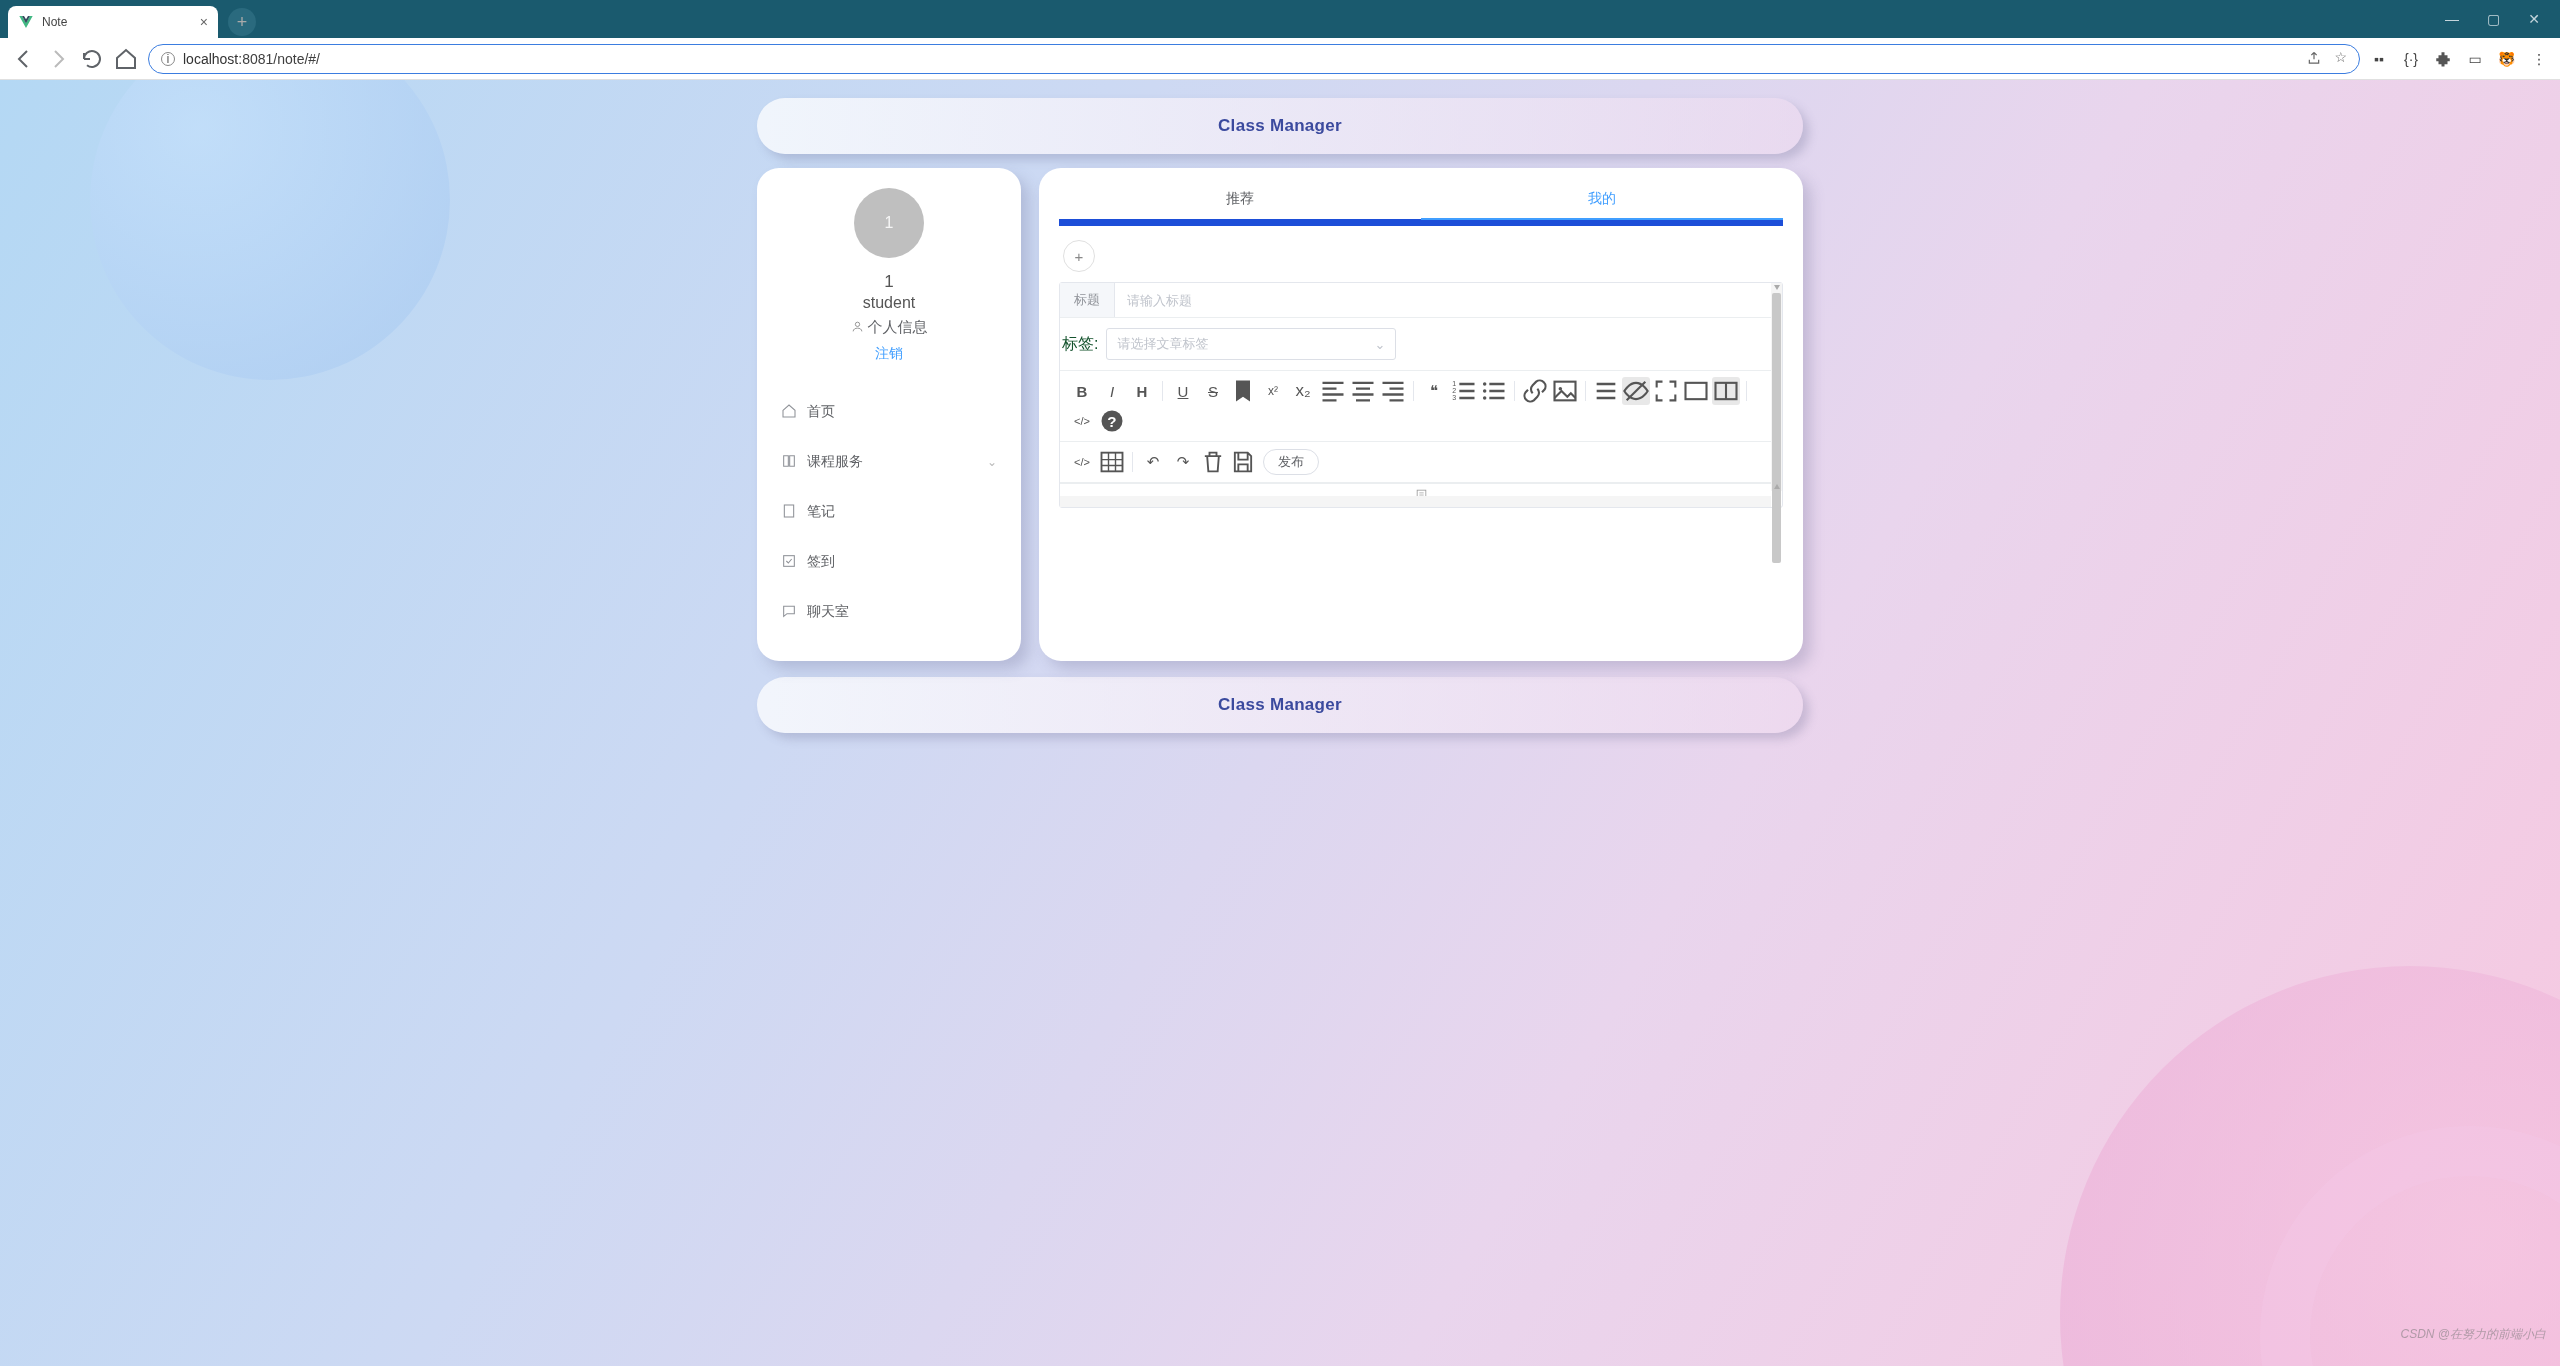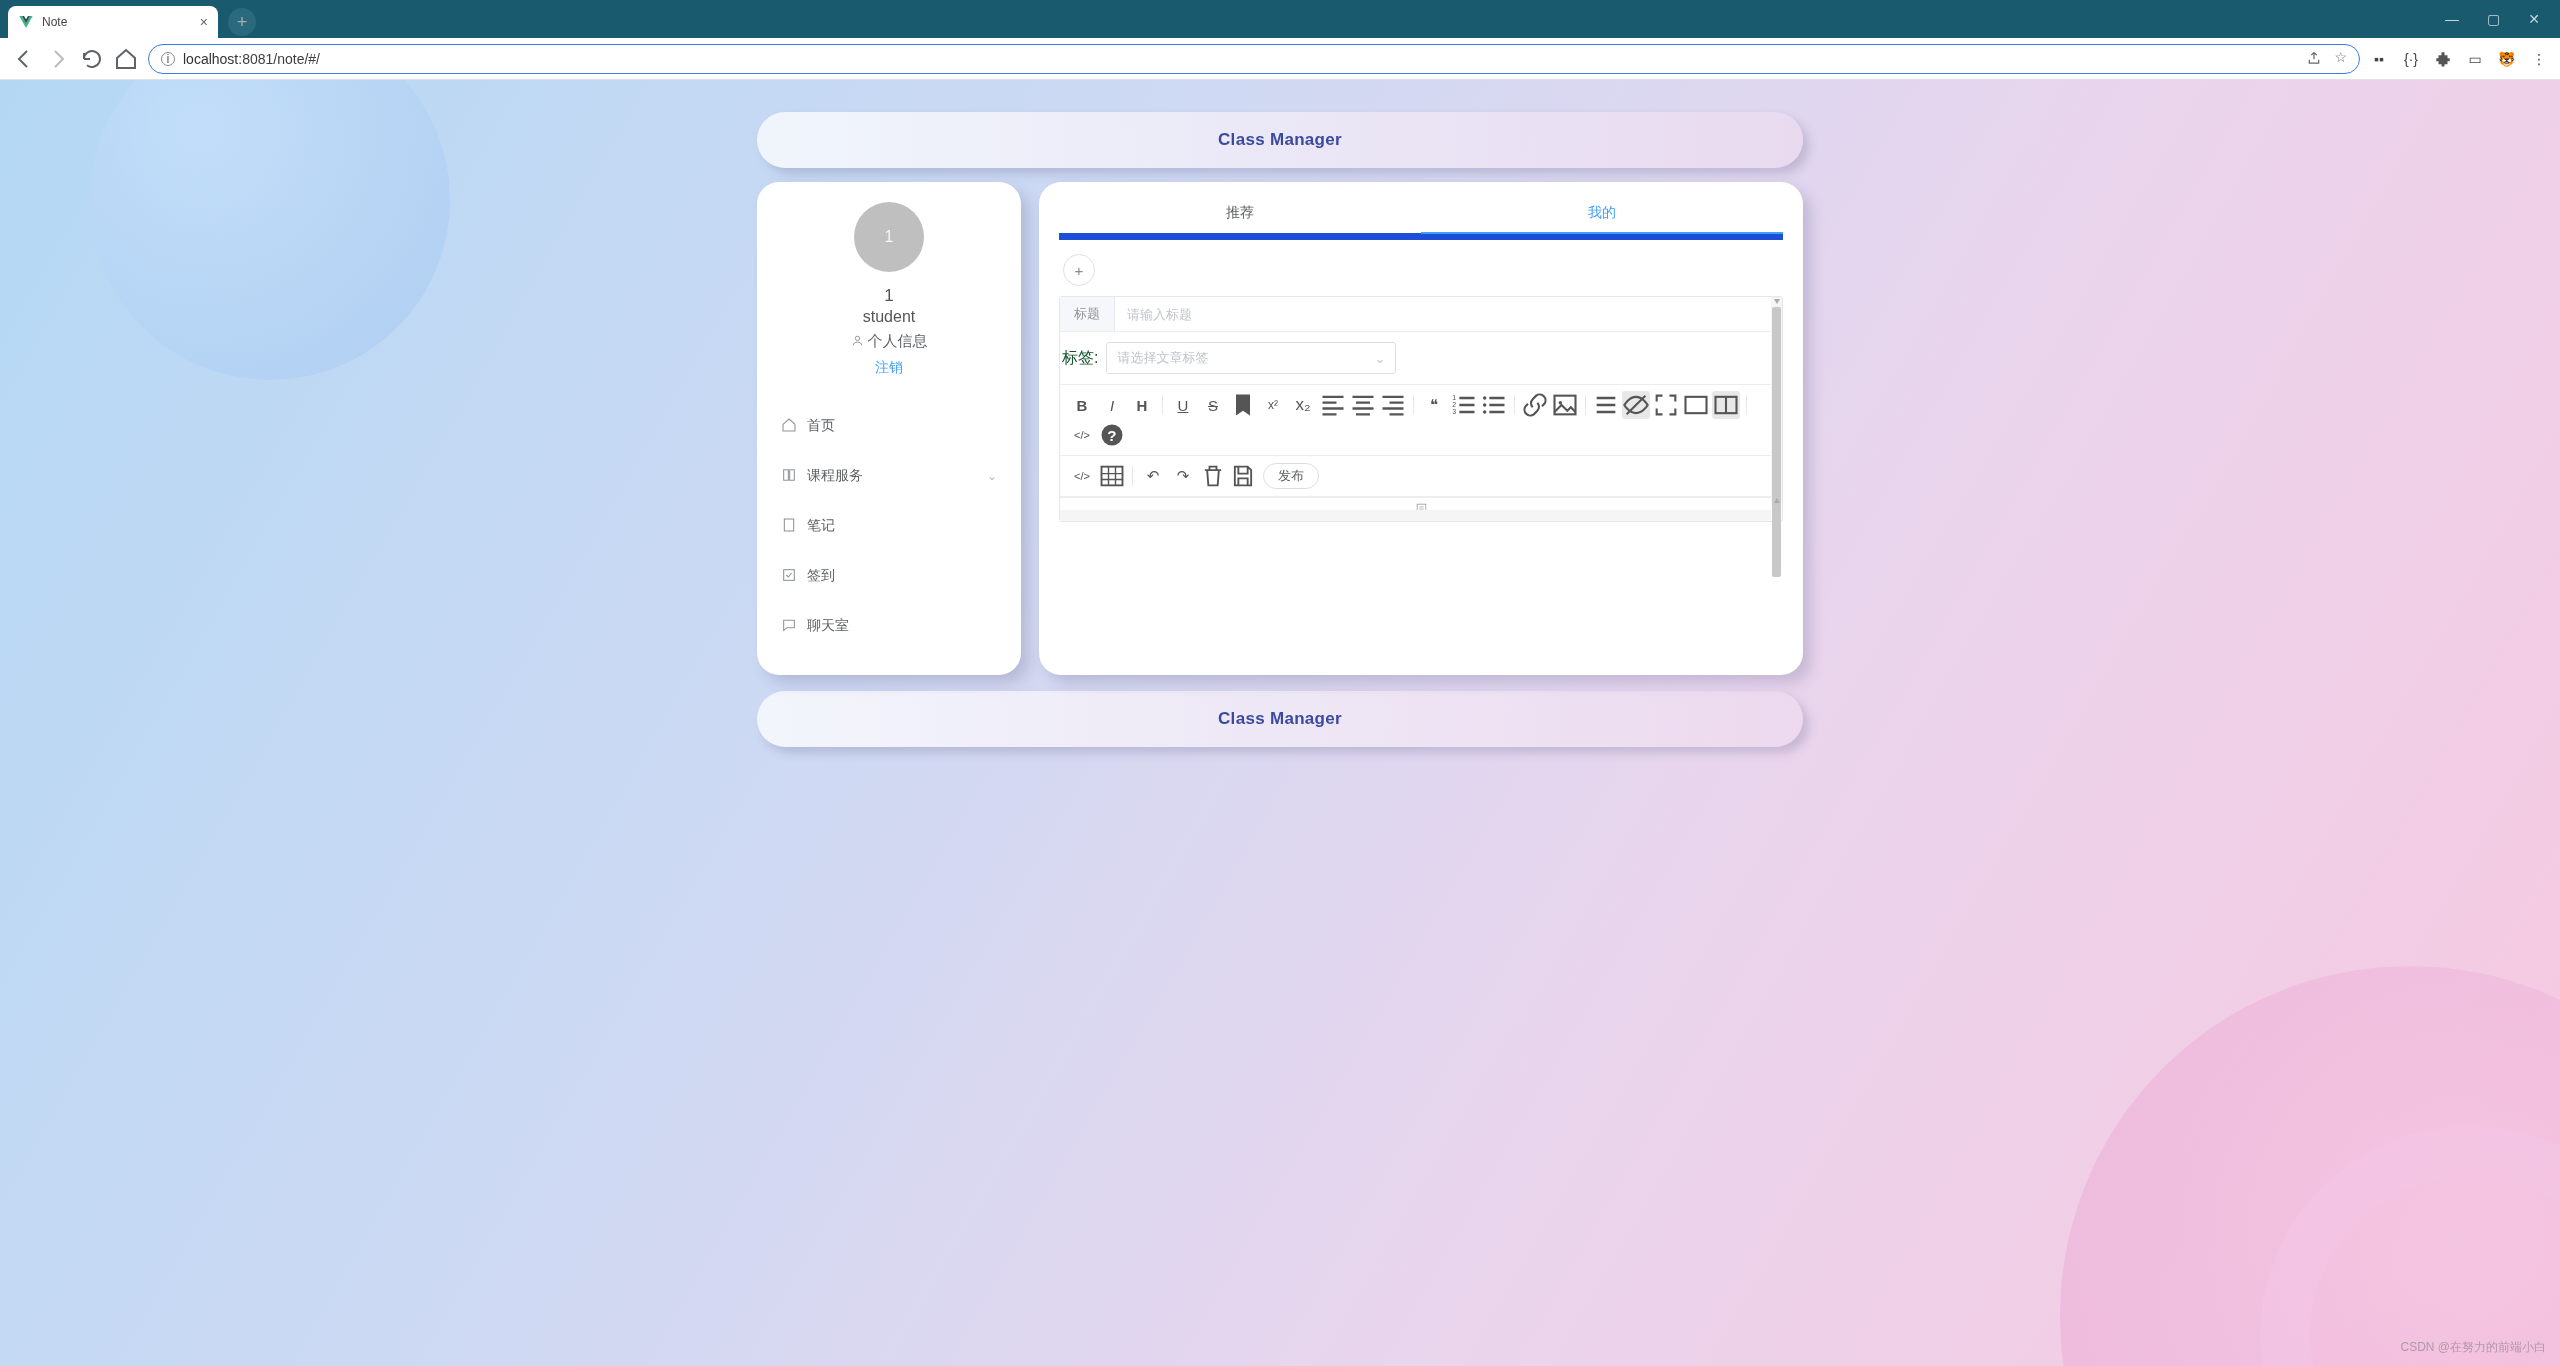--- a/index.html
+++ b/index.html
@@ -28,21 +28,21 @@
 .toolbar-icons .ico { width: 18px; height: 18px; display: flex; align-items: center; justify-content: center; font-size: 14px; }
 
 
 .viewport { position: relative; width: 100%; height: calc(100% - 80px); overflow: hidden; background: linear-gradient(120deg, #b4d8f4 0%, #cdd9f3 35%, #e9d5ed 65%, #f7c8e0 100%); }
 .bg-circle-1 { position: absolute; width: 360px; height: 360px; border-radius: 50%; background: radial-gradient(circle at 30% 30%, #c5e0fb, #a8c9f0); top: -60px; left: 90px; opacity: 0.7; }
 .bg-circle-2 { position: absolute; width: 700px; height: 700px; border-radius: 50%; background: radial-gradient(circle at 60% 40%, #f4c2e0, #e9a8d4); bottom: -300px; right: -200px; opacity: 0.6; }
 .bg-circle-3 { position: absolute; width: 420px; height: 420px; border-radius: 50%; border: 50px solid rgba(245, 200, 230, 0.45); bottom: -180px; right: -120px; }
 
 .page { position: relative; width: 100%; height: 100%; padding: 18px 0 22px; }
 
-.banner { width: 1046px; margin: 14px auto; height: 56px; background: linear-gradient(90deg, rgba(255,255,255,0.75), rgba(240,220,240,0.55)); border-radius: 28px; display: flex; align-items: center; justify-content: center; font-family: "Arial Black", sans-serif; font-weight: 900; color: #3b4a9e; font-size: 17px; box-shadow: 6px 6px 10px rgba(100,100,140,0.25); letter-spacing: 0.3px; }
+.banner { width: 1046px; margin: 0 auto; height: 56px; background: linear-gradient(90deg, rgba(255,255,255,0.75), rgba(240,220,240,0.55)); border-radius: 28px; display: flex; align-items: center; justify-content: center; font-family: "Arial Black", sans-serif; font-weight: 900; color: #3b4a9e; font-size: 17px; box-shadow: 6px 6px 10px rgba(100,100,140,0.25); letter-spacing: 0.3px; }
 
 .content-row { display: flex; gap: 18px; justify-content: center; margin-top: 14px; }
 
 .sidebar { width: 264px; background: #fff; border-radius: 22px; box-shadow: 8px 8px 14px rgba(100,100,140,0.25); padding: 20px 0 24px; }
 .avatar { width: 70px; height: 70px; border-radius: 50%; background: #bfbfbf; color: #f5f5f5; display: flex; align-items: center; justify-content: center; margin: 0 auto; font-size: 16px; }
 .user-block { text-align: center; color: #555; margin-top: 14px; }
 .user-id { font-size: 17px; }
 .user-role { font-size: 16px; margin-top: 2px; }
 .profile-link { font-size: 15px; margin-top: 6px; color: #606266; display: flex; align-items: center; justify-content: center; gap: 4px; }
 .logout { color: #409eff; font-size: 14px; margin-top: 8px; cursor: pointer; }
@@ -77,21 +77,21 @@
 .editor-body { display: flex; height: 195px; }
 .editor-left { flex: 1; padding: 10px 14px; color: #aaa; font-size: 15px; border-right: 1px solid #ebeef0; }
 .editor-right { flex: 1; background: #fafafa; }
 .editor-footer { height: 24px; border-top: 1px solid #ebeef0; display: flex; align-items: center; justify-content: center; color: #999; font-size: 13px; }
 .scroll-y { position: absolute; right: 0; top: 0; bottom: 16px; width: 11px; background: #f5f5f5; }
 .scroll-y::before { content: ''; position: absolute; top: 2px; left: 3px; width: 5px; height: 6px; border-top: 5px solid #aaa; border-left: 3px solid transparent; border-right: 3px solid transparent; box-sizing: border-box; }
 .scroll-y::after { content: ''; position: absolute; bottom: 2px; left: 3px; width: 5px; height: 6px; border-bottom: 5px solid #aaa; border-left: 3px solid transparent; border-right: 3px solid transparent; box-sizing: border-box; }
 .scroll-thumb { position: absolute; top: 10px; left: 1px; width: 9px; height: 270px; background: #c8c8c8; border-radius: 2px; }
 .scroll-x { position: absolute; left: 0; right: 11px; bottom: 0; height: 11px; background: #f5f5f5; }
 
-.watermark { position: absolute; right: 14px; bottom: 10px; color: rgba(120,120,120,0.55); font-size: 12px; }
+.watermark { position: absolute; right: 14px; bottom: 23px; color: rgba(120,120,120,0.55); font-size: 12px; font-style: italic; }
 
 svg { width: 100%; height: 100%; }
 </style>
 </head>
 <body>
 
 <div class="browser-chrome">
   <div class="tab-bar">
     <div class="tab">
       <span class="vue-icon">

